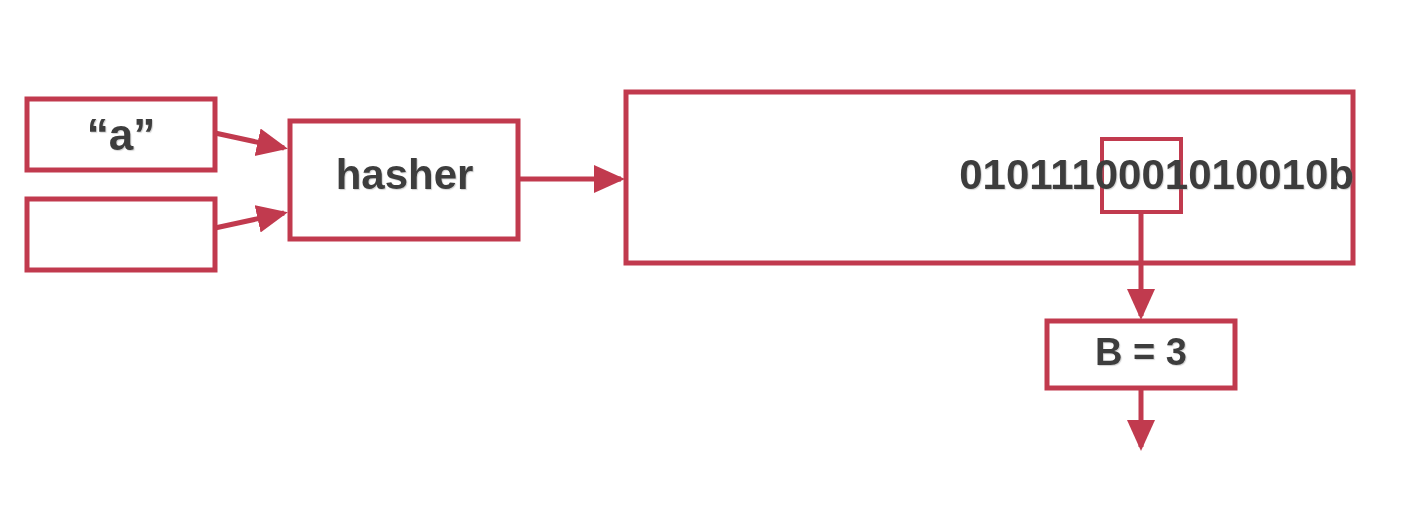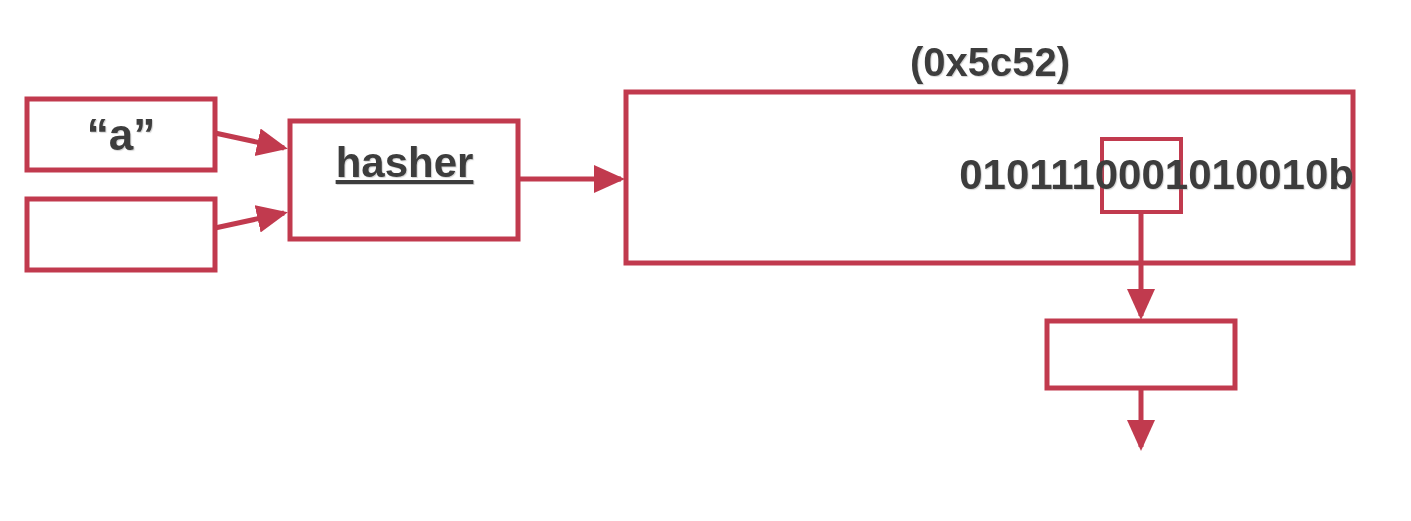--- a/index.html
+++ b/index.html
@@ -33,22 +33,22 @@
   }
   #label-input-a {
     left: 27px; top: 104px; width: 188px;
     font-size: 44px; line-height: 62px;
   }
   #label-input-hash0 {
     left: 27px; top: 204px; width: 188px;
     font-size: 44px; line-height: 62px;
   }
   #label-hasher {
-    left: 290px; top: 142px; width: 229px;
-    font-size: 42px; line-height: 42px; text-decoration: underline;
+    left: 290px; top: 154px; width: 229px;
+    font-size: 42px; line-height: 42px;
   }
   #label-hexvalue {
     left: 790px; top: 41px; width: 400px;
     font-size: 40px; line-height: 42px;
   }
   #label-binary {
     left: 626px; top: 153px; width: 728px;
     font-size: 42px; line-height: 44px;
     letter-spacing: 0px;
     text-align: right;
@@ -95,19 +95,19 @@
     <line x1="1141" y1="212" x2="1141" y2="316" stroke="#c13a4e" stroke-width="5" marker-end="url(#arrowhead)"></line>
 
     <line x1="1141" y1="389" x2="1141" y2="447" stroke="#c13a4e" stroke-width="5" marker-end="url(#arrowhead)"></line>
   </svg>
 
   <div class="node-text" id="label-input-a">“a”</div>
 
 
   <div class="node-text" id="label-hasher">hasher</div>
 
-  <div class="node-text" id="label-hexvalue">(0x5c52)</div>
 
   <div class="node-text" id="label-binary">0101110001010010b</div>
 
+  <div class="node-text" id="label-bshift">B = 3</div>
 
 
 </div>
 
 </body></html>

